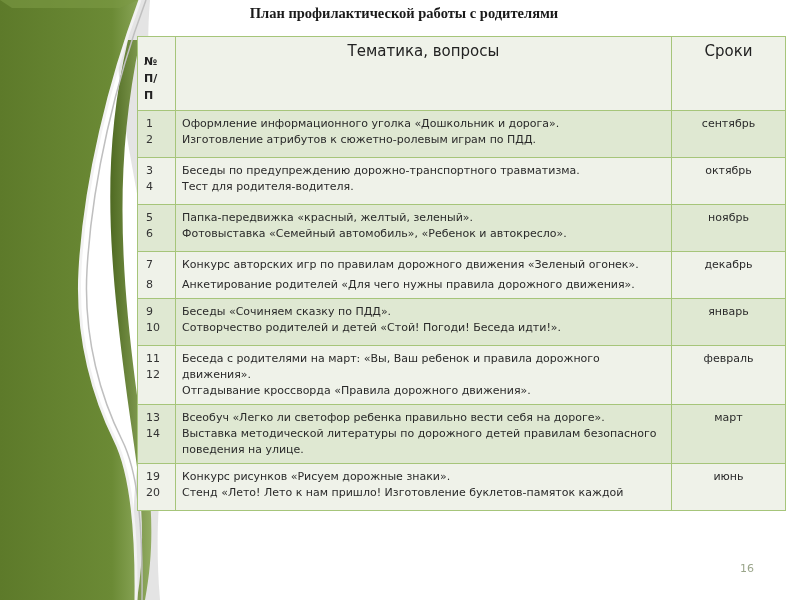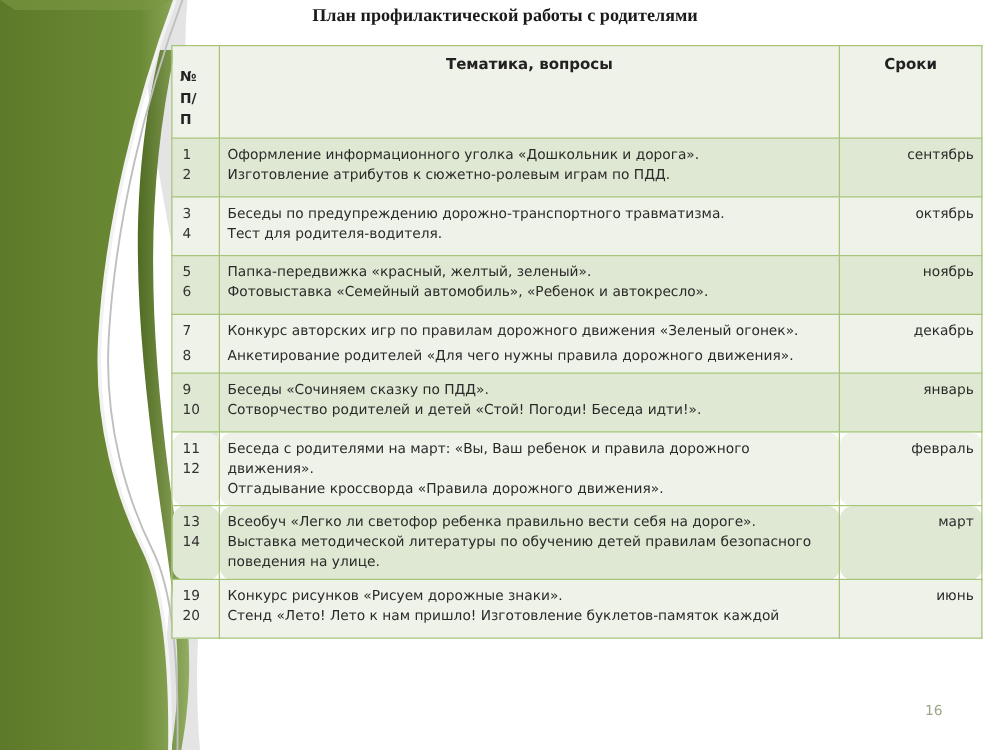--- a/index.html
+++ b/index.html
@@ -27,31 +27,31 @@
     table.plan td, table.plan th {
       border: 1px solid #a6c57a;
       vertical-align: top;
       padding: 5px 6px;
       line-height: 16px;
     }
     col.c-num { width: 38px; }
     col.c-topic { width: 496px; }
     col.c-term { width: 114px; }
     thead th {
-      background: #eff2e9; height: 62px; font-weight: bold;
-      font-size: 12px; color: #222;
+      background: #eff2e9; height: 62px; font-weight: normal;
+      font-size: 15px; color: #222;
     }
     thead th.h-num { vertical-align: bottom; text-align: left; font-weight: bold; font-size: 11px; line-height: 17px; padding: 4px 4px 6px 6px; }
     thead th.h-topic, thead th.h-term { text-align: center; padding-top: 6px; }
     tbody tr.odd td { background: #dfe8d2; }
     tbody tr.even td { background: #eff2e9; }
     tbody td.num { color: #333; padding-left: 8px; }
-    tbody td.term { text-align: right; }
+    tbody td.term { text-align: center; }
     tr.r2 td { height: 36px; }
-    tr.r3 td { height: 46px; border-radius: 10px; }
+    tr.r3 td { height: 46px; }
     .line { display: block; white-space: nowrap; }
     .line.gap { margin-top: 4px; }
     .page-num {
       position: absolute; left: 740px; top: 562px; font-size: 11px; color: #9aa58a; z-index: 3;
     }
   </style>
 </head>
 <body>
 
 <svg class="deco" viewBox="0 0 200 600" preserveAspectRatio="none">
@@ -162,21 +162,21 @@
         </td>
         <td class="term">февраль</td>
       </tr>
       <tr class="odd r3">
         <td class="num">
           <span class="line">13</span>
           <span class="line">14</span>
         </td>
         <td>
           <span class="line">Всеобуч «Легко ли светофор ребенка правильно вести себя на дороге».</span>
-          <span class="line">Выставка методической литературы по обучению детей правилам безопасного</span>
+          <span class="line">Выставка методической литературы по дорожного детей правилам безопасного</span>
           <span class="line">поведения на улице.</span>
         </td>
         <td class="term">март</td>
       </tr>
       <tr class="even r2">
         <td class="num">
           <span class="line">19</span>
           <span class="line">20</span>
         </td>
         <td>

